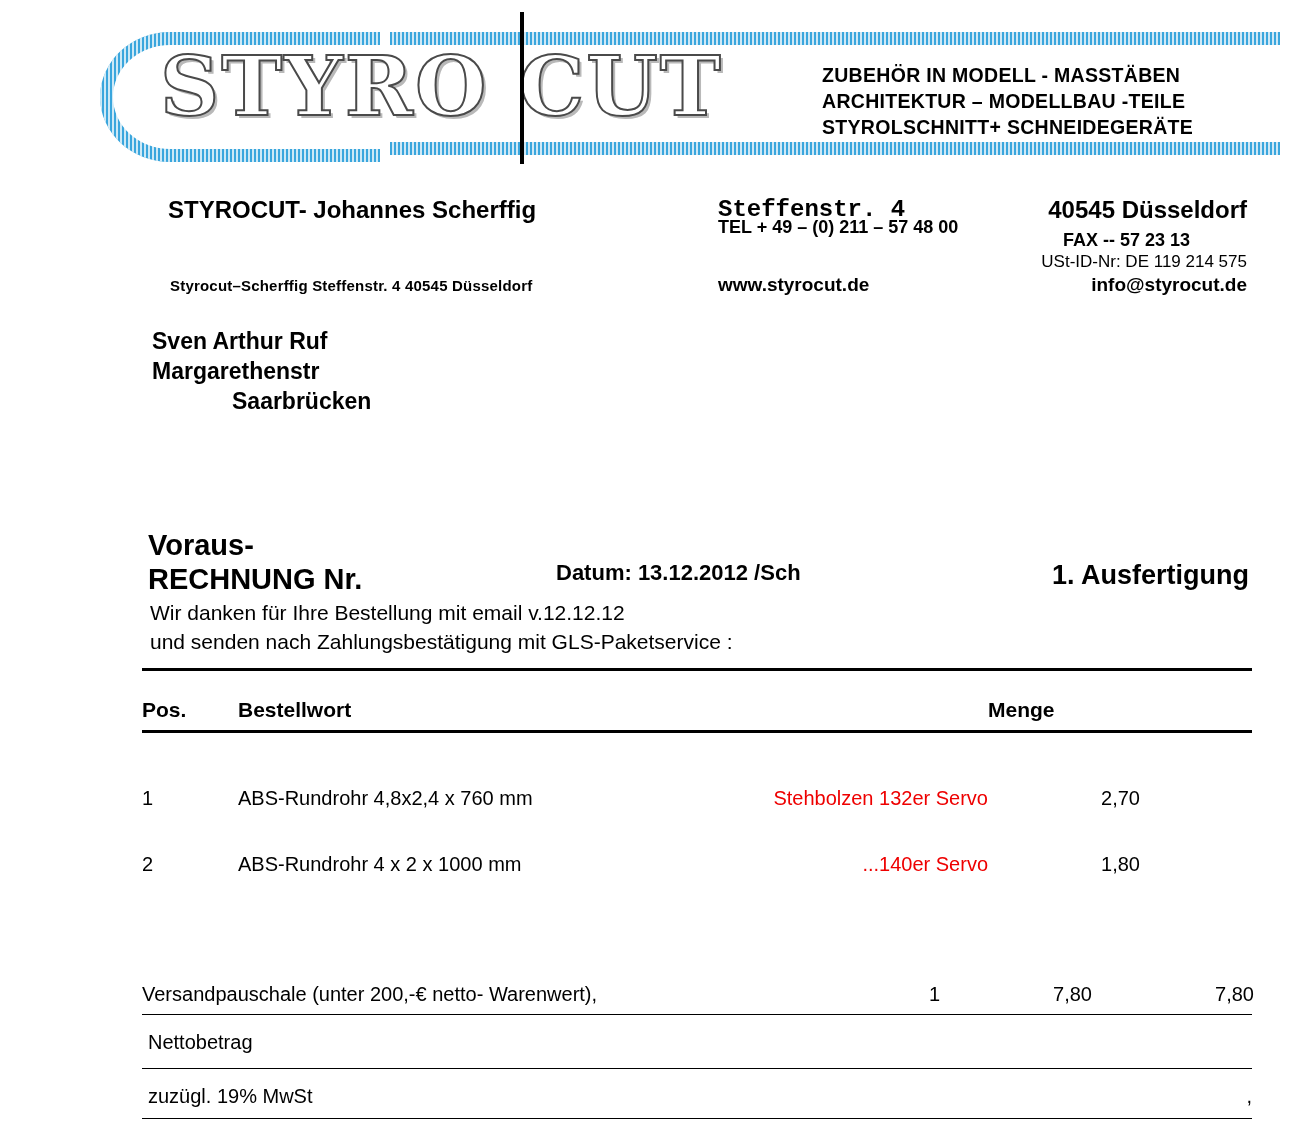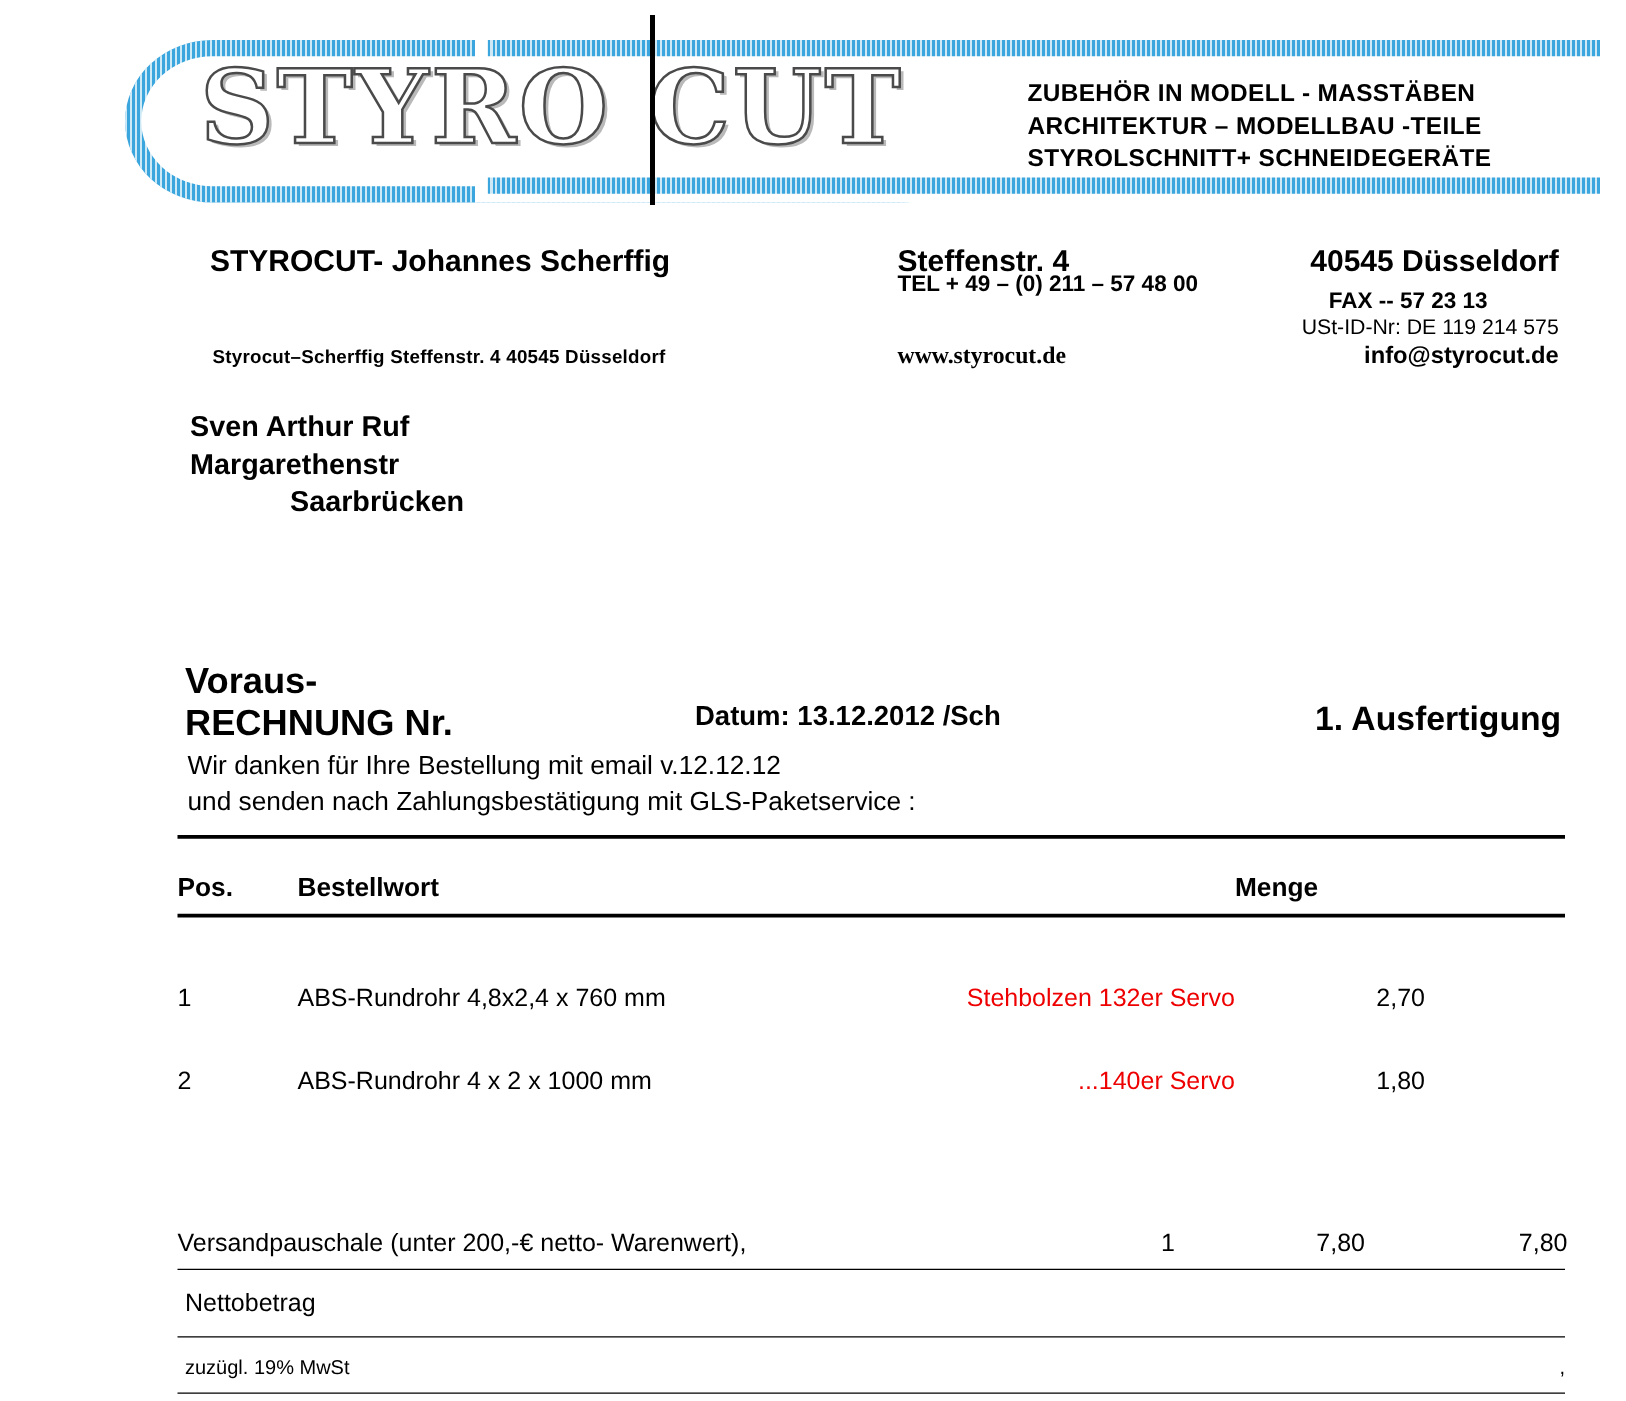--- a/index.html
+++ b/index.html
@@ -123,20 +123,21 @@
     top: 196px;
     font-size: 24px;
     font-weight: bold;
   }
   .addr-street {
     position: absolute;
     left: 718px;
     top: 196px;
     font-size: 24px;
     font-weight: bold;
+    font-family: Liberation Mono, monospace;
   }
   .addr-city {
     position: absolute;
     right: 54px;
     top: 196px;
     font-size: 24px;
     font-weight: bold;
   }
   .tel-line {
     position: absolute;
@@ -165,21 +166,20 @@
     font-size: 15px;
     font-weight: bold;
     letter-spacing: 0.2px;
   }
   .web {
     position: absolute;
     left: 718px;
     top: 274px;
     font-size: 19px;
     font-weight: bold;
-    font-family: Liberation Serif, serif;
   }
   .email {
     position: absolute;
     right: 54px;
     top: 274px;
     font-size: 19px;
     font-weight: bold;
     text-align: right;
   }
 
@@ -267,21 +267,21 @@
     padding-bottom: 8px;
   }
   .ship-label { width: 698px; flex: none; }
   .totals-label {
     font-size: 20px;
     padding: 16px 0 14px 6px;
   }
   .mwst-row {
     display: flex;
     align-items: baseline;
-    font-size: 16px;
+    font-size: 20px;
     padding: 16px 0 10px 0;
   }
   .mwst-label { flex: 1; padding-left: 6px; }
   .mwst-val { width: 30px; text-align: right; }
 </style>
 </head>
 <body>
 
 <div class="header">
   <div class="logo-wrap">

